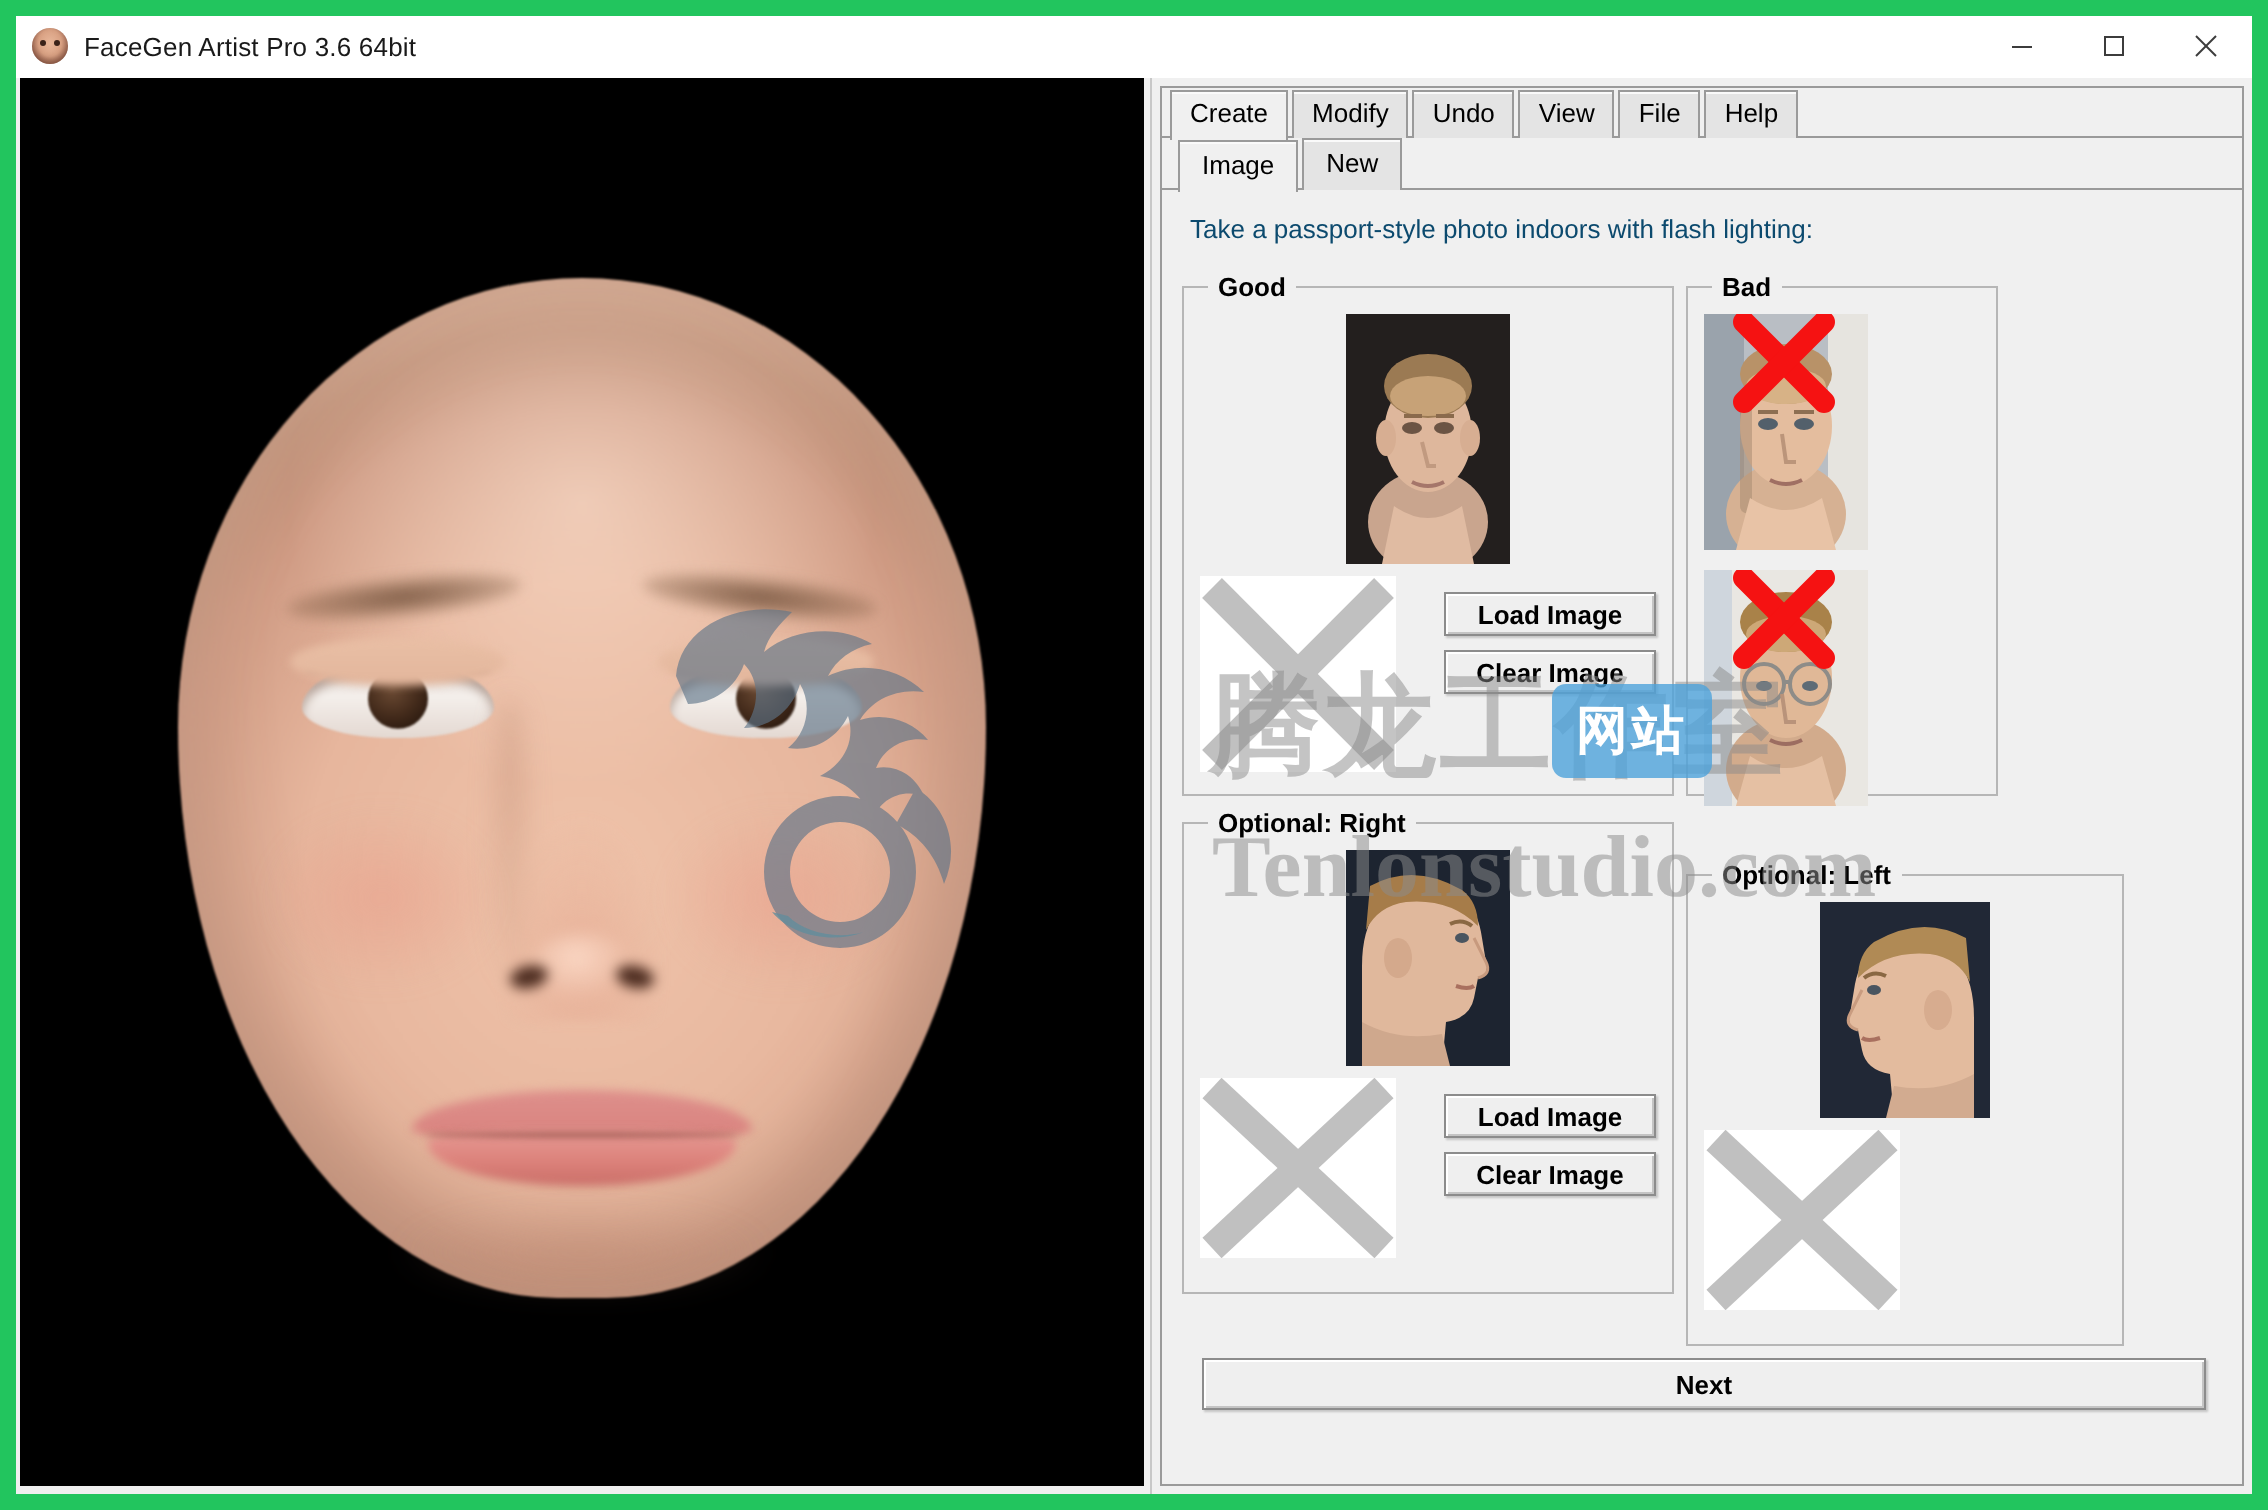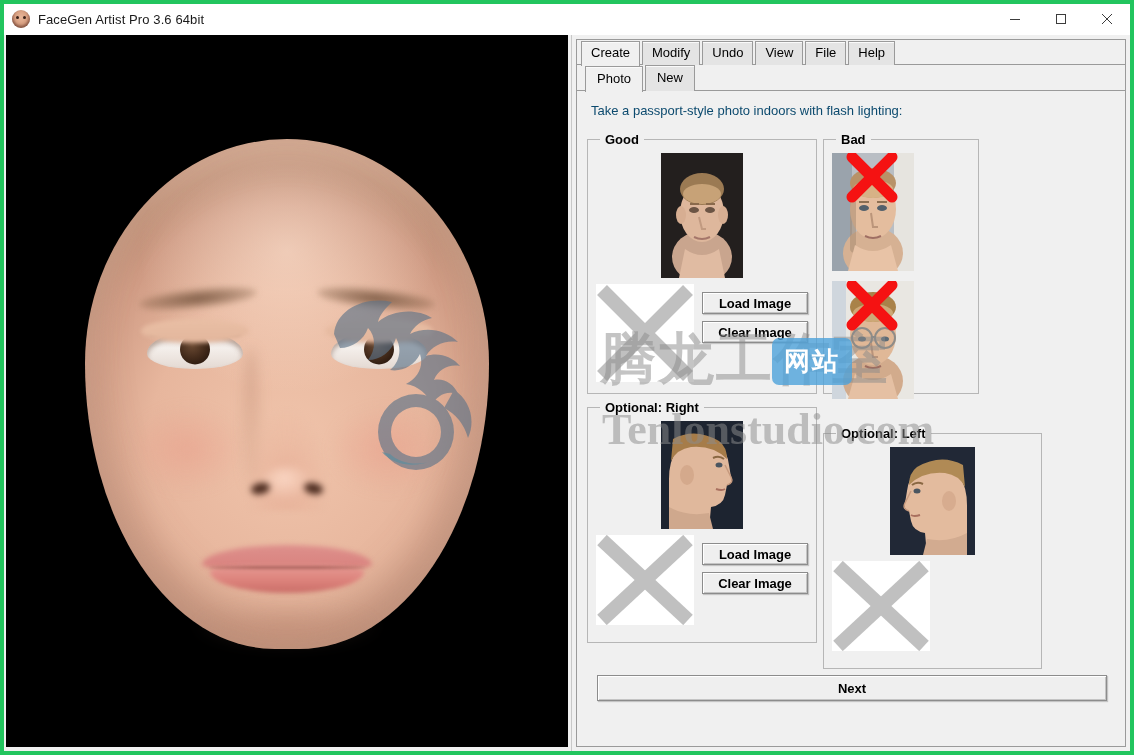--- a/index.html
+++ b/index.html
@@ -7,21 +7,21 @@
     width:1134px;height:755px;overflow:hidden;
     background:#0a74b8;
     font-family:"Liberation Sans", sans-serif;
     -webkit-font-smoothing:none;
   }
 
   
   #window{
     position:absolute;left:0;top:0;width:1134px;height:755px;
     background:#f0f0f0;
-    border:4px solid #22c55e;
+    border:8px solid #22c55e;
     box-sizing:border-box;
     display:flex;flex-direction:column;
   }
 
   
   #titlebar{
     height:30px;min-height:30px;background:#ffffff;
     display:flex;align-items:center;position:relative;
     border-bottom:1px solid #ffffff;
   }
@@ -229,21 +229,21 @@
     font-size:13px;font-weight:bold;color:#000;
     font-family:"Liberation Sans", sans-serif;
     display:flex;align-items:center;justify-content:center;
     cursor:default;
   }
 
   #next-wrap{padding:6px 10px 0 10px;}
   #next-btn{width:100%;height:24px;}
 
   
-  .row-under{display:flex;align-items:flex-start;gap:8px;margin-top:6px;}
+  .row-under{display:flex;align-items:flex-start;gap:24px;margin-top:6px;}
   .btn-stack{display:flex;flex-direction:column;gap:7px;padding-top:8px;}
   .btn-wide{width:104px;height:20px;}
 </style>
 </head>
 <body>
 
 <div id="window">
 
   <div id="titlebar">
     <div id="app-icon"></div>
@@ -313,21 +313,21 @@
         <div class="tab active">Create</div>
         <div class="tab">Modify</div>
         <div class="tab">Undo</div>
         <div class="tab">View</div>
         <div class="tab">File</div>
         <div class="tab">Help</div>
         <div class="tab-filler"></div>
       </div>
 
       <div class="tabrow sub">
-        <div class="tab active">Photo</div>
+        <div class="tab active">Image</div>
         <div class="tab">New</div>
         <div class="tab-filler"></div>
       </div>
 
       <div id="panel-content">
 
         <div class="intro">Take a passport-style photo indoors with flash lighting:</div>
 
         <div class="grid">
 

